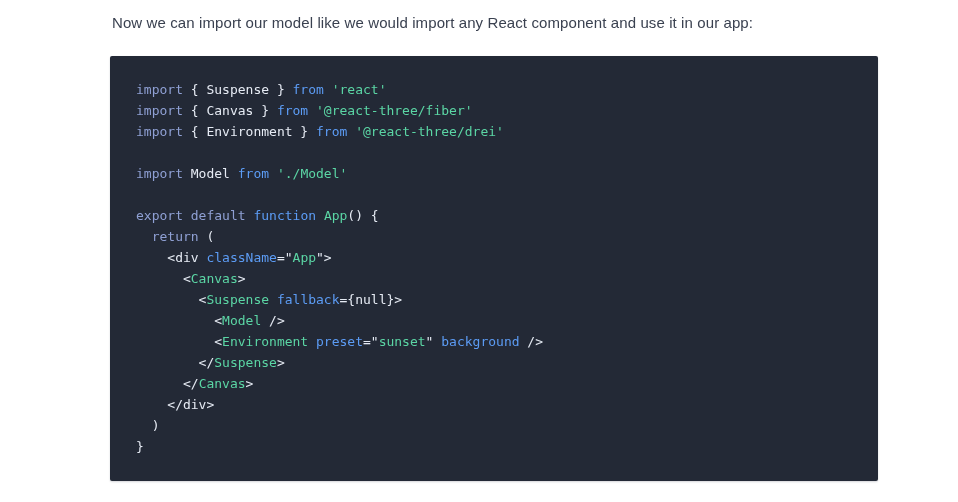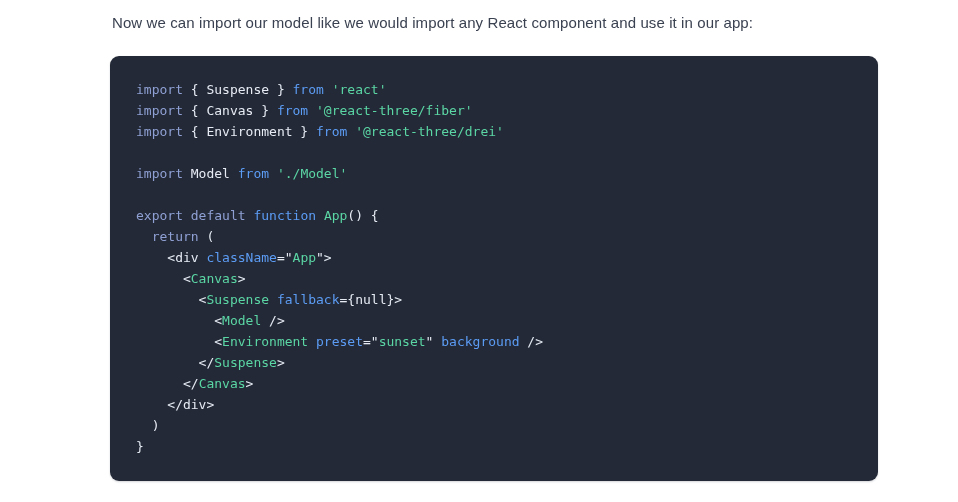--- a/index.html
+++ b/index.html
@@ -29,21 +29,21 @@
   }
   pre.code-block {
     position: absolute;
     left: 110px;
     top: 56px;
     width: 768px;
     height: 425px;
     margin: 0;
     padding: 23px 26px 24px 26px;
     background: var(--code-bg, #232936);
-    border-radius: 9px;
+    border-radius: 2px;
     overflow: hidden;
     box-shadow: 0 1px 2px rgba(15, 23, 42, 0.18);
   }
   code.code {
     display: block;
     font-family: "DejaVu Sans Mono", "Liberation Mono", monospace;
     font-size: 13px;
     line-height: 21px;
     color: var(--c-plain, #e6ebf4);
   }

